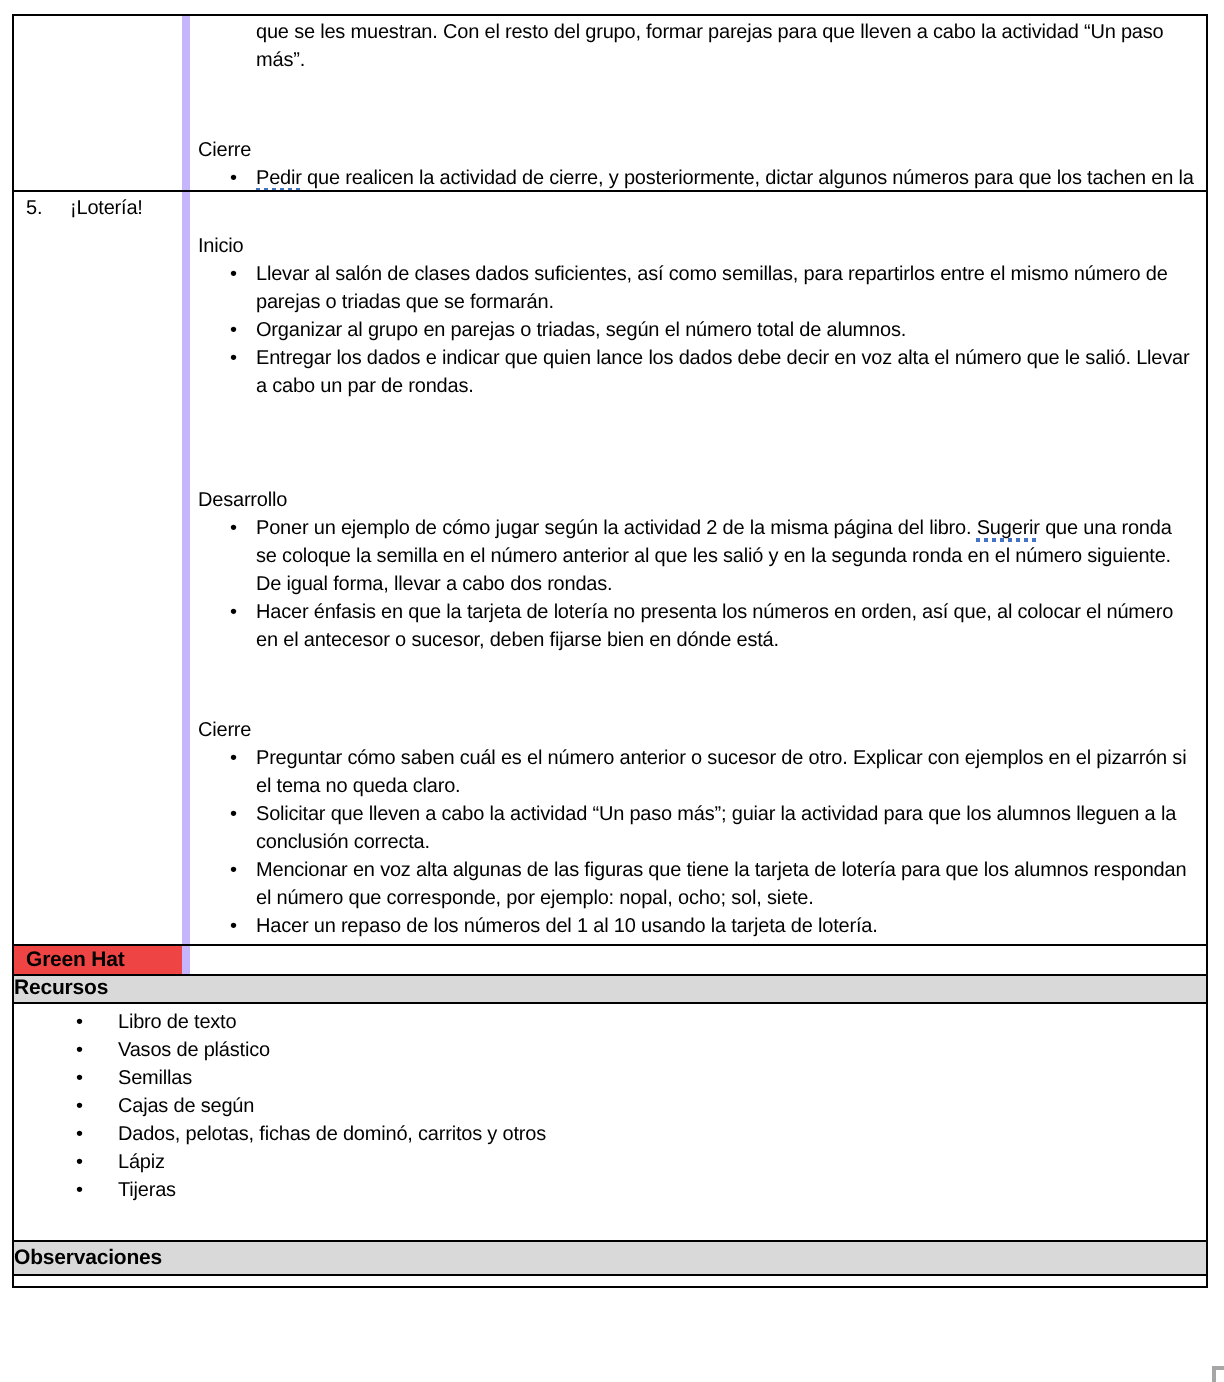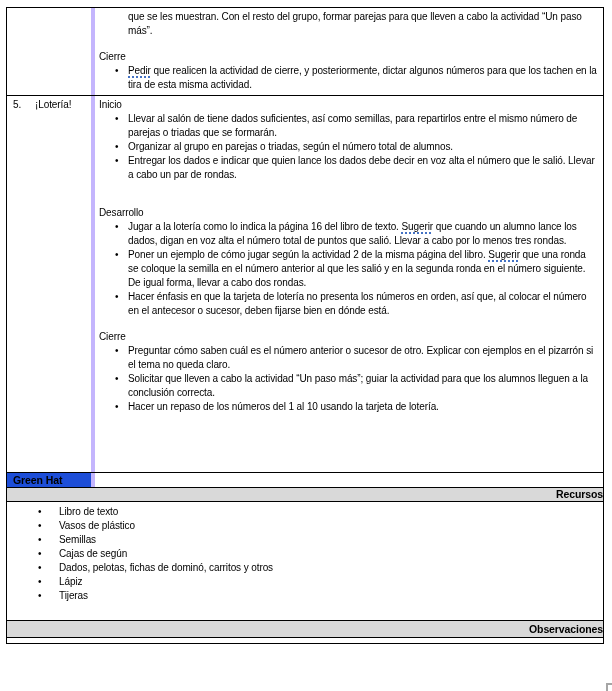--- a/index.html
+++ b/index.html
@@ -12,34 +12,34 @@
     position:absolute;left:6px;top:7px;width:598px;height:637px;
     border:1px solid #000;box-sizing:border-box;background:#fff;
   }
   .row{display:flex;box-sizing:border-box;border-top:1px solid #000;overflow:hidden;}
   .row.first{border-top:none;}
   .col1{width:88px;flex:none;border-right:4px solid #c4b5fd;box-sizing:border-box;overflow:hidden;}
   .col2{flex:1;overflow:hidden;padding:2px 6px 0 4px;line-height:14px;}
   .r-prev{height:87px;}
   .r-loteria{height:377px;}
   .r-green{height:15px;}
-  .r-head{height:14px;background:#D9D9D9;display:block;text-align:right;
+  .r-head{height:14px;background:#D9D9D9;display:block;text-align:left;
           font-weight:bold;line-height:13px;font-size:10.5px;}
   .r-head-obs{height:17px;line-height:16px;}
   .r-resources{height:119px;display:block;padding-top:3px;line-height:14px;}
   .r-empty{flex:1;display:block;}
-  .t-label{padding-left:0;}
+  .t-label{padding-left:0;margin-top:19px;}
   .t-para{padding-left:29px;}
   .t-bullet{position:relative;padding-left:29px;}
   .t-bullet::before{content:"\2022";position:absolute;left:16px;top:0;}
   .t-blank{height:12px;}
   .squiggle{text-decoration:underline dotted 2px #4472C4;text-underline-offset:2px;text-align:right;}
   .num-cell{padding-top:2px;padding-left:6px;line-height:14px;}
   .num{display:inline-block;width:22px;}
-  .green-cell{background:#1d4ed8;font-weight:bold;padding-left:6px;line-height:14px;font-size:10.5px;}
+  .green-cell{background:#ef4444;font-weight:bold;padding-left:6px;line-height:14px;font-size:10.5px;}
   .r-item{position:relative;padding-left:52px;}
   .r-item::before{content:"\2022";position:absolute;left:31px;top:0;}
   .corner-mark{
     position:absolute;left:606px;top:683px;width:7px;height:7px;
     border-left:2px solid #a6a6a6;border-top:2px solid #a6a6a6;
   }
 </style>
 </head>
 <body>
 
@@ -54,33 +54,33 @@
         <div class="t-bullet"><span class="squiggle">Pedir</span><span> que realicen la actividad de cierre, y posteriormente, dictar algunos números para que los tachen en la tira de esta misma actividad.</span></div>
       </div>
   </div>
 
   <div class="row r-loteria">
     <div class="col1 num-cell">
       <span class="num">5.</span><span>¡Lotería!</span>
     </div>
     <div class="col2">
         <div class="t-label">Inicio</div>
-        <div class="t-bullet"><span>Llevar al salón de tiene dados suficientes, así como semillas, para repartirlos entre el mismo número de parejas o triadas que se formarán.</span></div>
+        <div class="t-bullet"><span>Llevar al salón de clases dados suficientes, así como semillas, para repartirlos entre el mismo número de parejas o triadas que se formarán.</span></div>
         <div class="t-bullet"><span>Organizar al grupo en parejas o triadas, según el número total de alumnos.</span></div>
         <div class="t-bullet"><span>Entregar los dados e indicar que quien lance los dados debe decir en voz alta el número que le salió. Llevar a cabo un par de rondas.</span></div>
         <div class="t-blank"></div>
         <div class="t-blank"></div>
         <div class="t-label">Desarrollo</div>
-        <div class="t-bullet"><span>Jugar a la lotería como lo indica la página 16 del libro de texto. </span><span class="squiggle">Sugerir</span><span> que cuando un alumno lance los dados, digan en voz alta el número total de puntos que salió. Llevar a cabo por lo menos tres rondas.</span></div>
         <div class="t-bullet"><span>Poner un ejemplo de cómo jugar según la actividad 2 de la misma página del libro. </span><span class="squiggle">Sugerir</span><span> que una ronda se coloque la semilla en el número anterior al que les salió y en la segunda ronda en el número siguiente. De igual forma, llevar a cabo dos rondas.</span></div>
         <div class="t-bullet"><span>Hacer énfasis en que la tarjeta de lotería no presenta los números en orden, así que, al colocar el número en el antecesor o sucesor, deben fijarse bien en dónde está.</span></div>
         <div class="t-blank"></div>
         <div class="t-label">Cierre</div>
         <div class="t-bullet"><span>Preguntar cómo saben cuál es el número anterior o sucesor de otro. Explicar con ejemplos en el pizarrón si el tema no queda claro.</span></div>
         <div class="t-bullet"><span>Solicitar que lleven a cabo la actividad “Un paso más”; guiar la actividad para que los alumnos lleguen a la conclusión correcta.</span></div>
+        <div class="t-bullet"><span>Mencionar en voz alta algunas de las figuras que tiene la tarjeta de lotería para que los alumnos respondan el número que corresponde, por ejemplo: nopal, ocho; sol, siete.</span></div>
         <div class="t-bullet"><span>Hacer un repaso de los números del 1 al 10 usando la tarjeta de lotería.</span></div>
       </div>
   </div>
 
   <div class="row r-green">
     <div class="col1 green-cell">Green Hat</div>
     <div class="col2"></div>
   </div>
 
   <div class="row r-head">Recursos</div>

